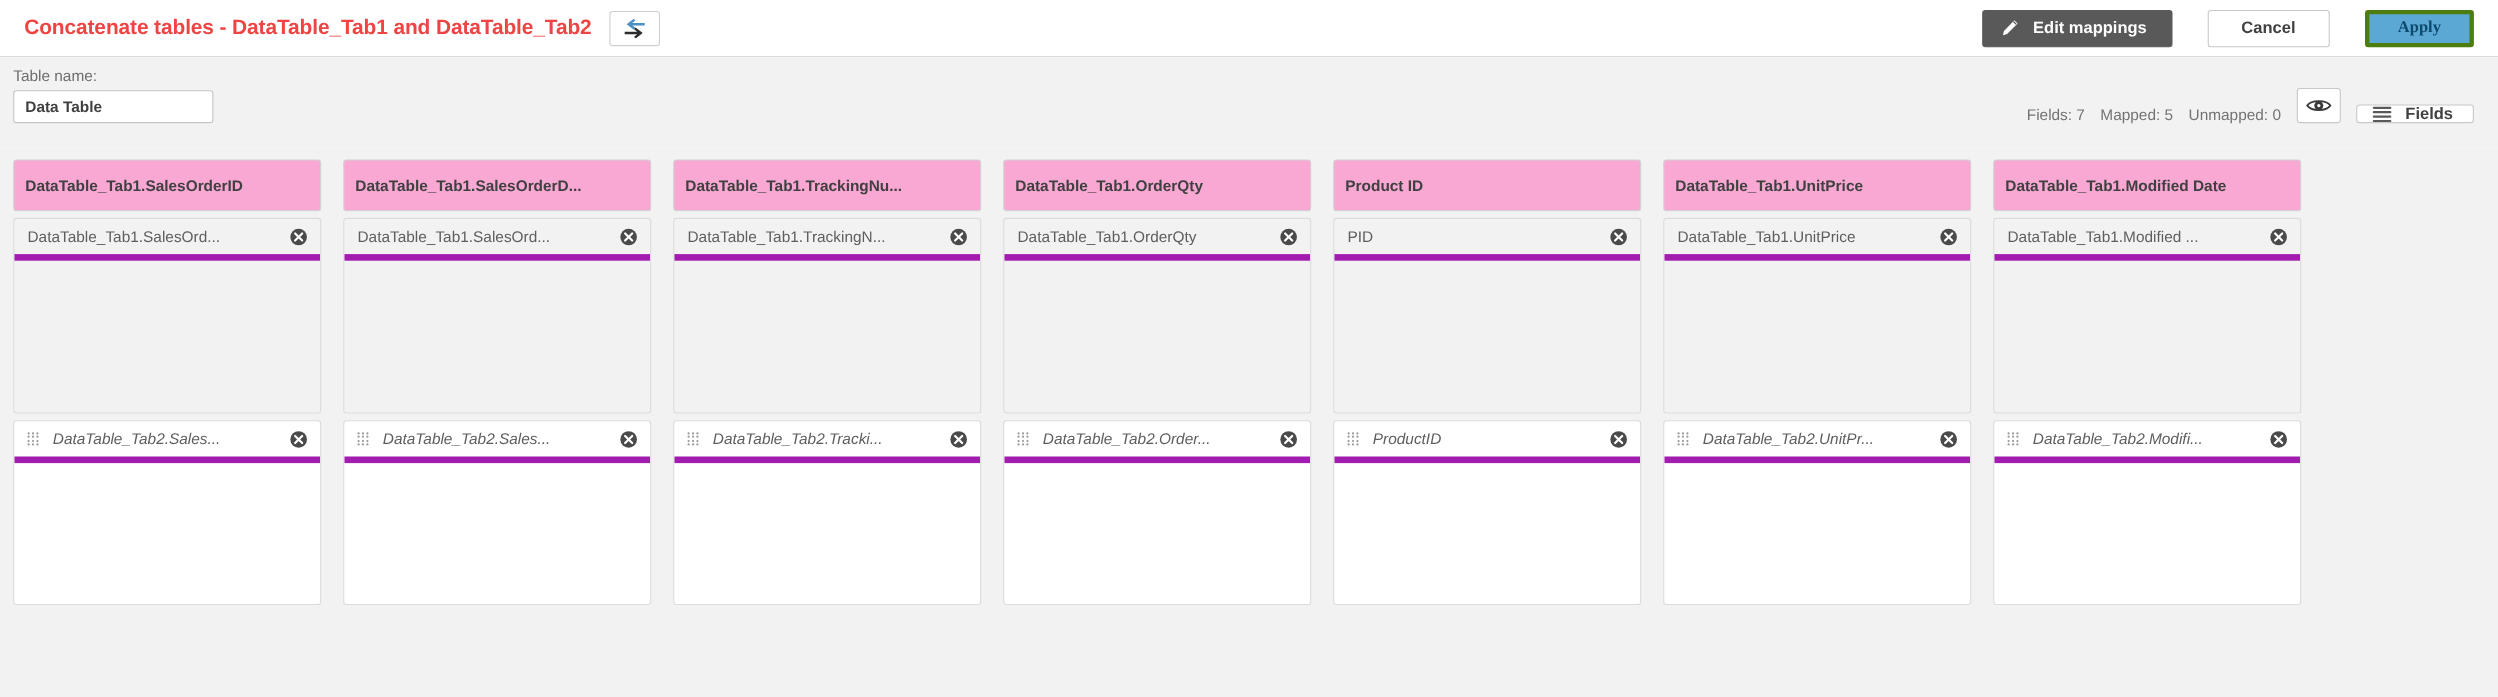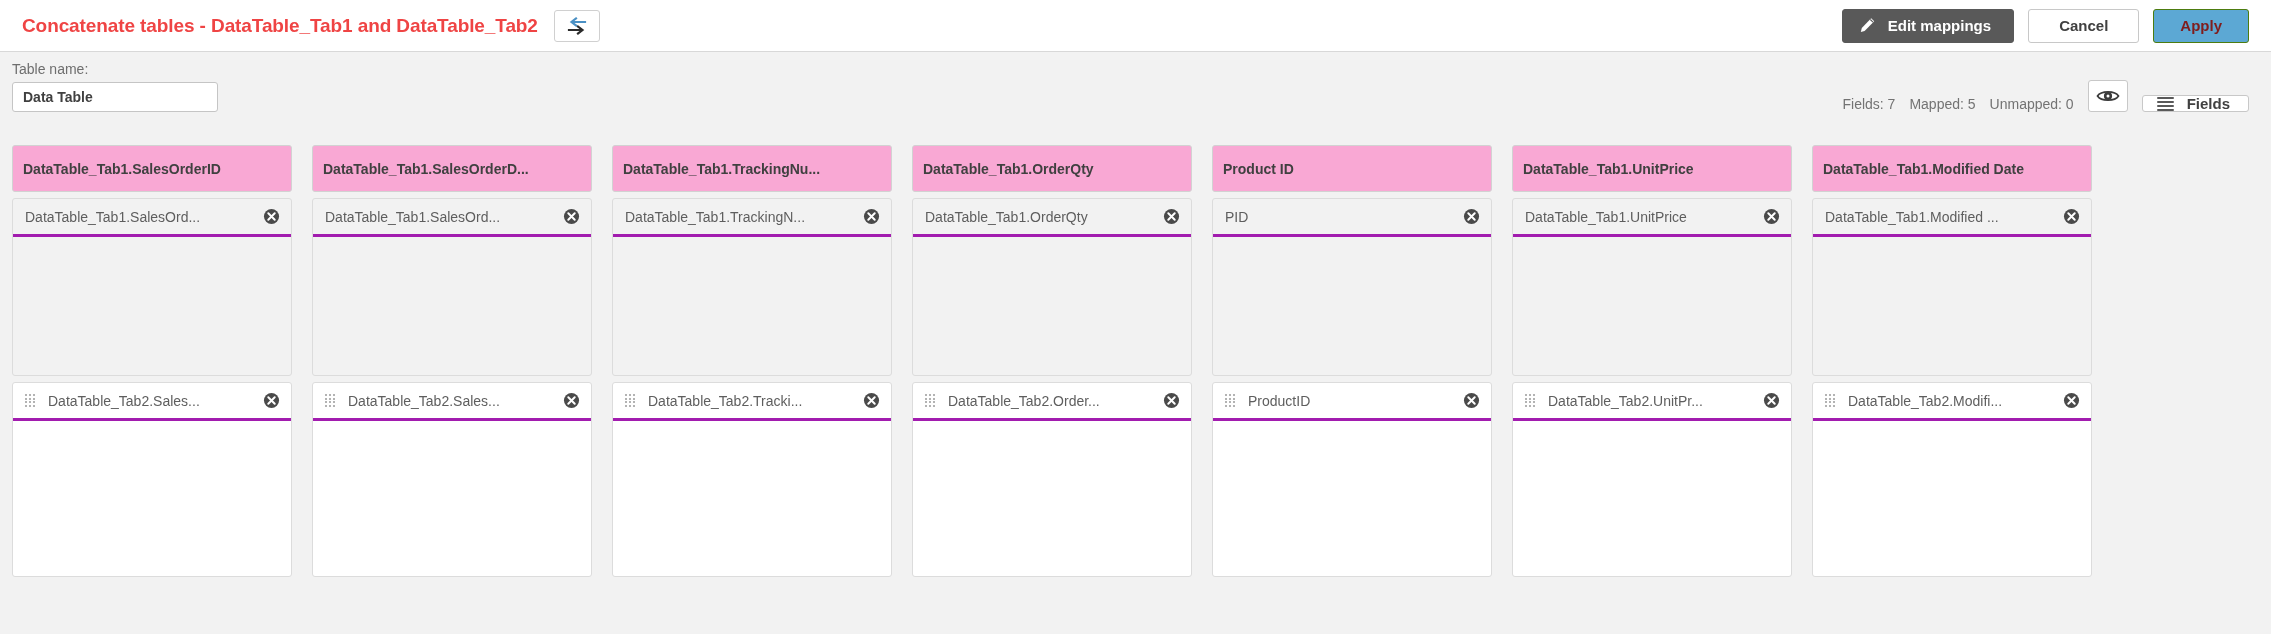--- a/index.html
+++ b/index.html
@@ -43,21 +43,21 @@
     align-items: center;
     justify-content: center;
     cursor: pointer;
     box-sizing: border-box;
   }
 
   .topbar-right {
     margin-left: auto;
     display: flex;
     align-items: center;
-    gap: 14px;
+    gap: 32px;
   }
   .btn {
     height: 34px;
     border-radius: 3px;
     font-size: 15px;
     font-weight: bold;
     display: flex;
     align-items: center;
     justify-content: center;
     cursor: pointer;
@@ -72,23 +72,24 @@
     gap: 12px;
   }
   .btn-cancel {
     background: #ffffff;
     color: #404040;
     border: 1px solid #c8c8c8;
     padding: 0 30px;
   }
   .btn-apply {
     background: #5ca8d4;
-    color: #7f1d1d;
-    border: 1px solid #4d7c0f;
+    color: #0c4a6e;
+    border: 4px solid #4d7c0f;
     padding: 0 26px;
+    font-family: Liberation Serif, serif;
   }
 
   
   .subbar {
     position: relative;
     height: 83px;
     background: #f2f2f2;
     padding: 0 22px;
     box-sizing: border-box;
   }
@@ -96,21 +97,21 @@
     position: absolute;
     left: 12px;
     top: 9px;
     font-size: 14px;
     color: #6e6e6e;
   }
   .tablename-input {
     position: absolute;
     left: 12px;
     top: 30px;
-    width: 206px;
+    width: 182px;
     height: 30px;
     border: 1px solid #c5c5c5;
     border-radius: 3px;
     background: #ffffff;
     font-family: "Liberation Sans", sans-serif;
     font-size: 14px;
     font-weight: bold;
     color: #404040;
     padding: 0 10px;
     box-sizing: border-box;
@@ -212,30 +213,31 @@
     border-radius: 3px;
     box-sizing: border-box;
     overflow: hidden;
   }
   .dropzone.gray {
     background: #f2f2f2;
     height: 178px;
   }
   .dropzone.white {
     background: #ffffff;
-    height: 195px;
+    height: 168px;
+    font-style: italic;
   }
 
   .chip {
     height: 38px;
     display: flex;
     align-items: center;
     padding: 0 11px 0 12px;
     box-sizing: border-box;
-    border-bottom: 3px solid #a21caf;
+    border-bottom: 6px solid #a21caf;
     cursor: pointer;
   }
   .chip-label {
     font-size: 14px;
     color: #5e5e5e;
     white-space: nowrap;
     overflow: hidden;
     text-overflow: ellipsis;
     flex: 1 1 auto;
   }

